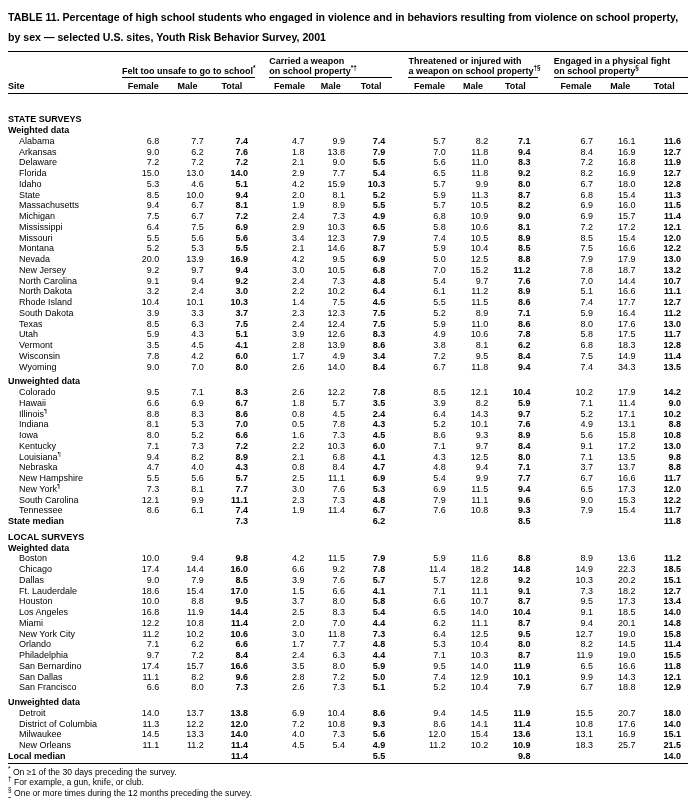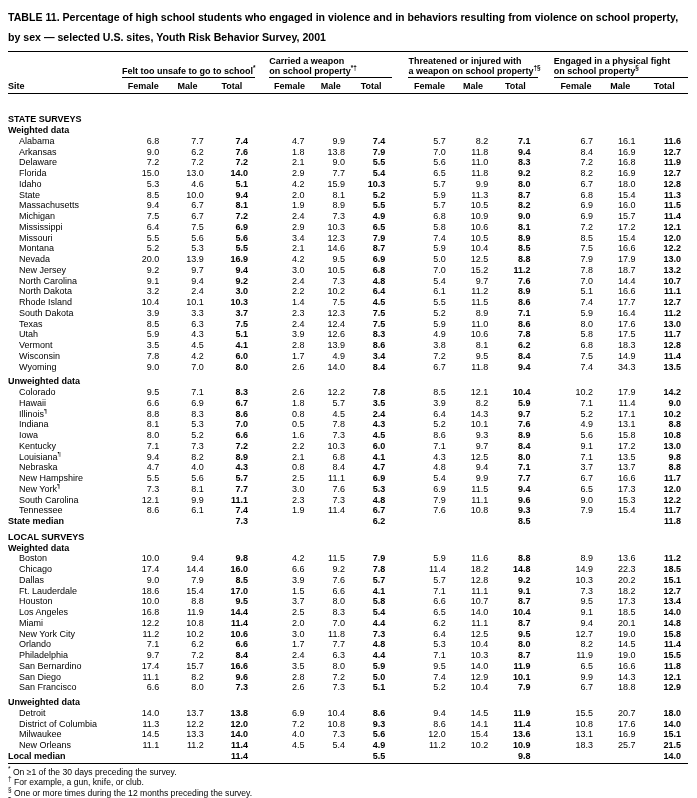--- a/index.html
+++ b/index.html
@@ -926,21 +926,21 @@
           <td class="gapc"></td>
           <td class="num">9.5</td>
           <td class="num">14.0</td>
           <td class="num total">11.9</td>
           <td class="gapc"></td>
           <td class="num">6.5</td>
           <td class="num">16.6</td>
           <td class="num total">11.8</td>
         </tr>
         <tr>
-          <td class="site-cell">San Diego</td>
+          <td class="site-cell">San Dallas</td>
           <td class="num">11.1</td>
           <td class="num">8.2</td>
           <td class="num total">9.6</td>
           <td class="gapc"></td>
           <td class="num">2.8</td>
           <td class="num">7.2</td>
           <td class="num total">5.0</td>
           <td class="gapc"></td>
           <td class="num">7.4</td>
           <td class="num">12.9</td>

